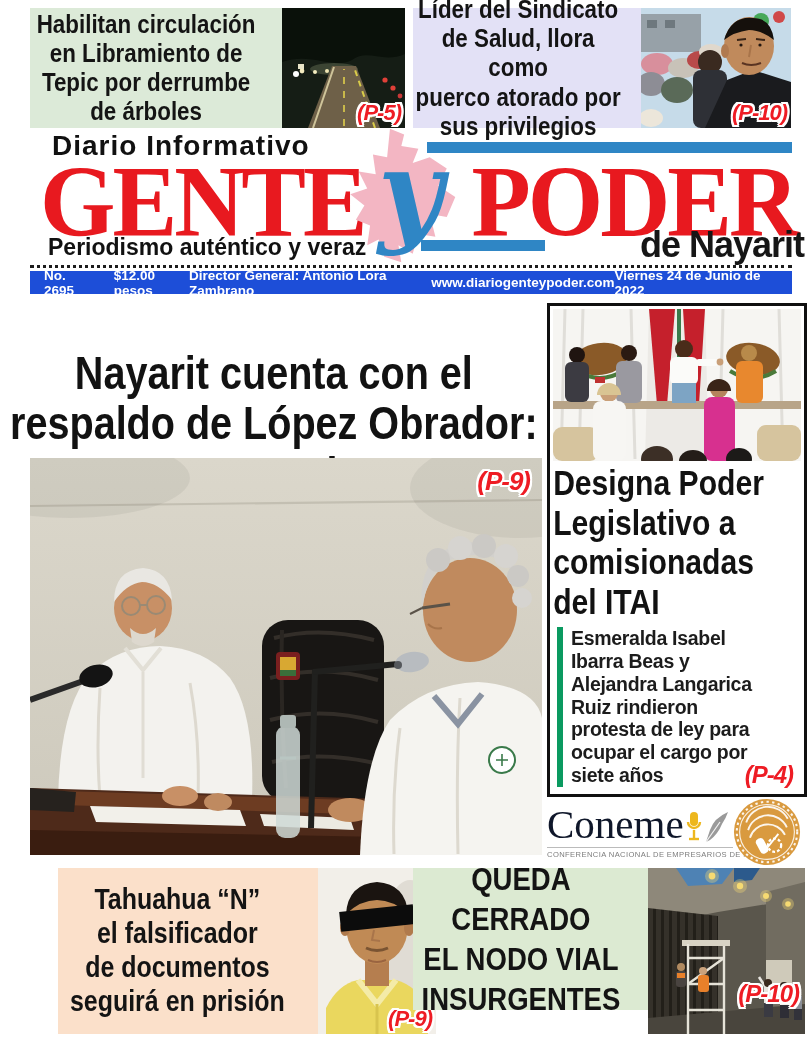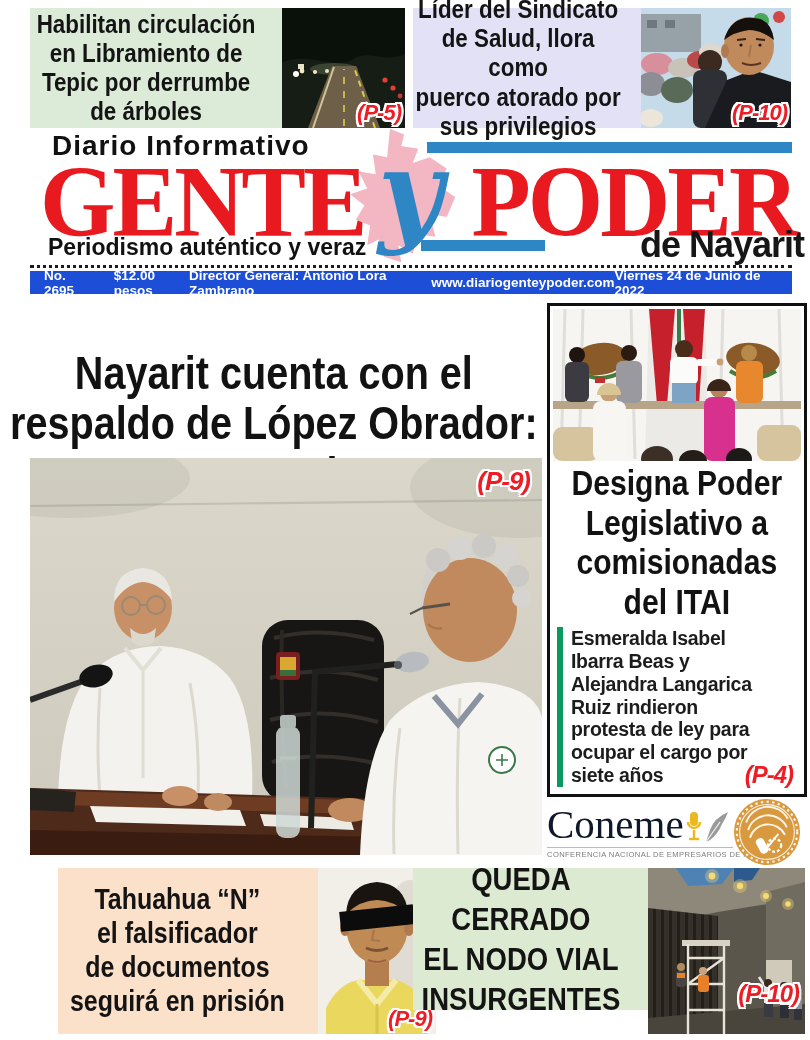--- a/index.html
+++ b/index.html
@@ -63,21 +63,21 @@
   #lead-headline{left:0;top:297px;width:548px;text-align:center;
                  font-weight:bold;font-size:46px;line-height:1.1;color:#121212;}
   #lead-photo{left:30px;top:458px;width:512px;height:397px;}
   #lead-photo svg{display:block;}
   #lead-pref{top:10px;right:12px;font-size:26px;}
 
   
   #right-box{left:547px;top:303px;width:260px;height:494px;border:3px solid #101010;
              box-sizing:border-box;background:#fff;padding:3px;}
   #right-photo svg{display:block;width:248px;height:152px;}
-  #right-headline{text-align:center;font-weight:bold;font-size:35px;line-height:1.13;
+  #right-headline{text-align:left;font-weight:bold;font-size:35px;line-height:1.13;
                   color:#121212;margin-top:2px;}
   #right-deck{position:relative;display:flex;margin:6px 2px 0 4px;}
   #right-deck .bar{flex:none;width:6px;background:#0a9a60;margin-right:8px;}
   #right-deck .dtext{font-size:19.5px;font-weight:bold;line-height:1.17;color:#1c1c1c;
                      letter-spacing:-.3px;}
   #right-pref{right:6px;bottom:0;font-size:24px;}
 
   
   #coneme{left:547px;top:799px;width:260px;height:66px;display:flex;align-items:center;}
   #coneme .left{width:186px;}

